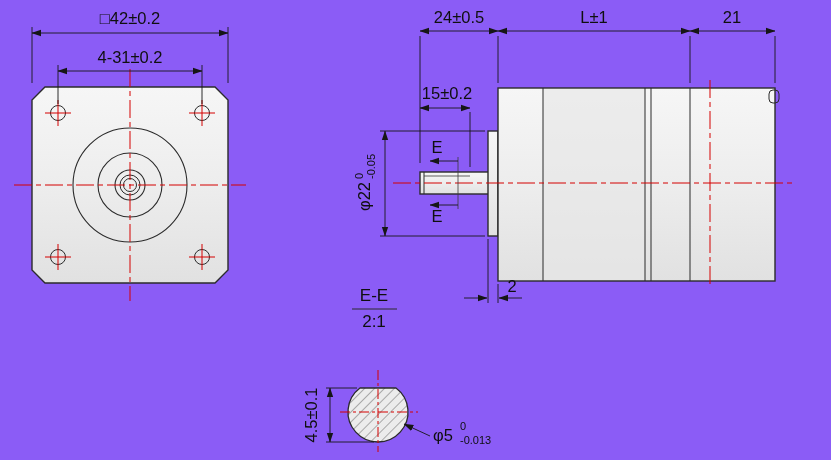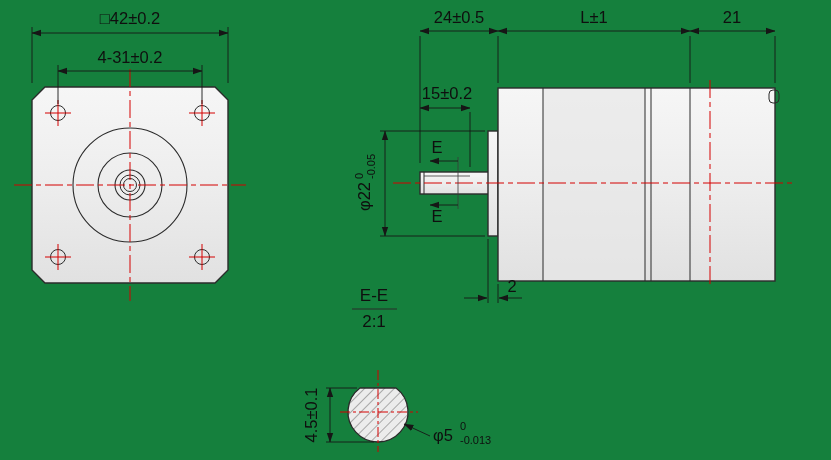--- a/index.html
+++ b/index.html
@@ -1,16 +1,16 @@
 <!DOCTYPE html>
 <html><head>
 <meta charset="utf-8">
 <style>
   html,body{margin:0;padding:0;background:#ffffff;}
-  .page{width:831px;height:460px;background:#15803d;position:relative;overflow:hidden;}
+  .page{width:831px;height:460px;background:#8b5cf6;position:relative;overflow:hidden;}
   svg{display:block;}
   
   .out{fill:url(#metal);stroke:#2b2b2b;stroke-width:1.4;}
   .fc{fill:none;stroke:#2b2b2b;stroke-width:1.1;}
   .thin{fill:none;stroke:#2b2b2b;stroke-width:1;}
   .hair{fill:none;stroke:#3a3a3a;stroke-width:0.8;}
   
   .dim{fill:none;stroke:#161616;stroke-width:0.9;}
   
   .cl{fill:none;stroke:#d40000;stroke-width:1;}

